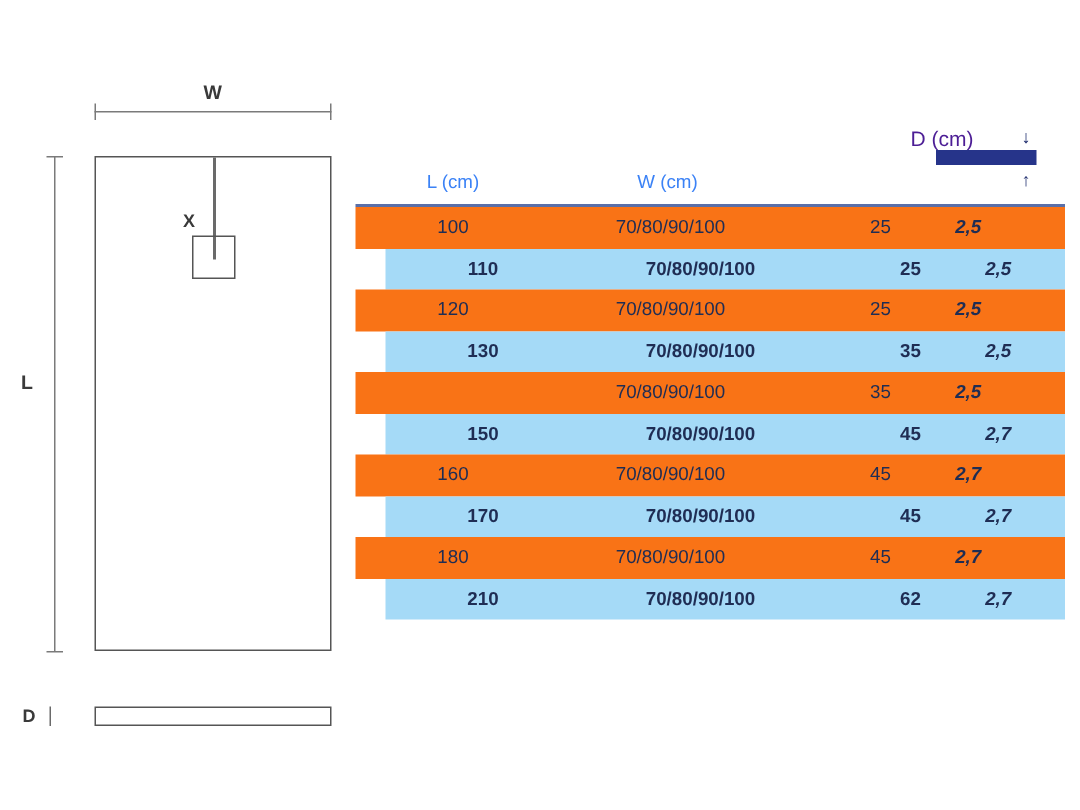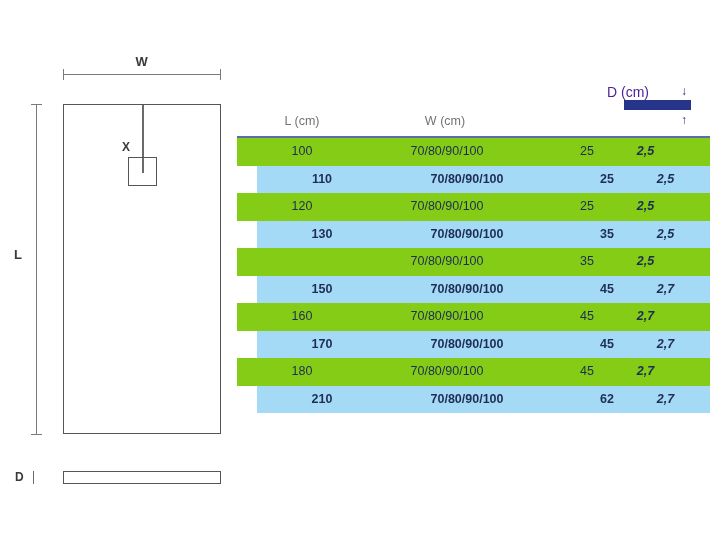--- a/index.html
+++ b/index.html
@@ -136,21 +136,21 @@
   }
 
   .table-head {
     position: relative;
     height: 50px;
   }
   .head-cell {
     position: absolute;
     bottom: 8px;
     font-size: 12.5px;
-    color: #737373;
+    color: #3b82f6;
     text-align: center;
     white-space: nowrap;
   }
   .head-cell.c-l { left: 0px;   width: 130px; }
   .head-cell.c-w { left: 128px; width: 160px; }
   .head-cell.c-x { left: 290px; width: 120px; }
 
   
   .d-head {
     position: absolute;
@@ -192,21 +192,21 @@
   }
 
   .table-body {
     position: absolute;
     left: 0; top: 52px;
     width: 473px;
   }
   .row {
     position: relative;
     height: 27.5px;
-    background: #84cc16;
+    background: #f97316;
   }
   .row.alt {
     background: #a5daf7;
     margin-left: 20px;
   }
   .cell {
     position: absolute;
     top: 0;
     height: 27.5px;
     line-height: 27.5px;

